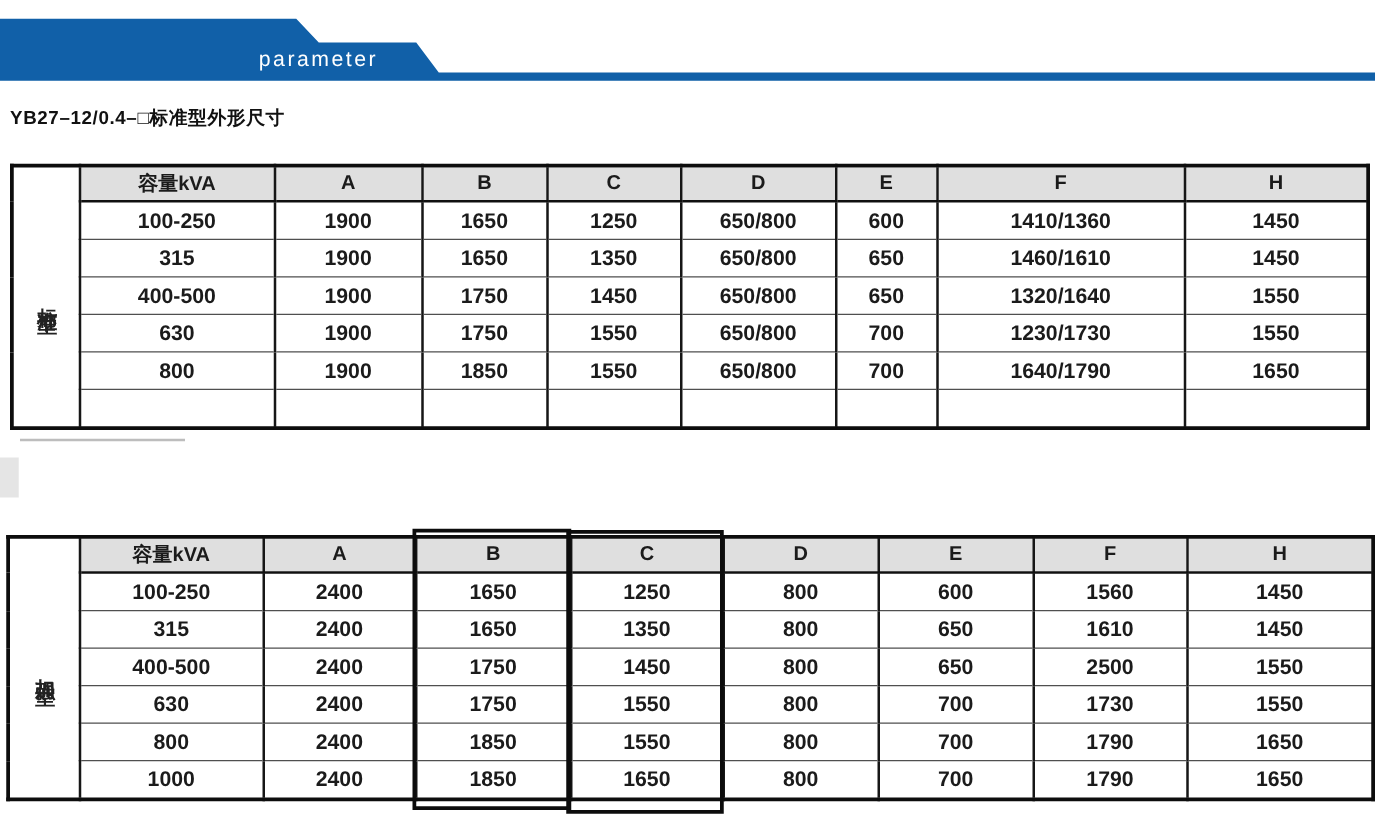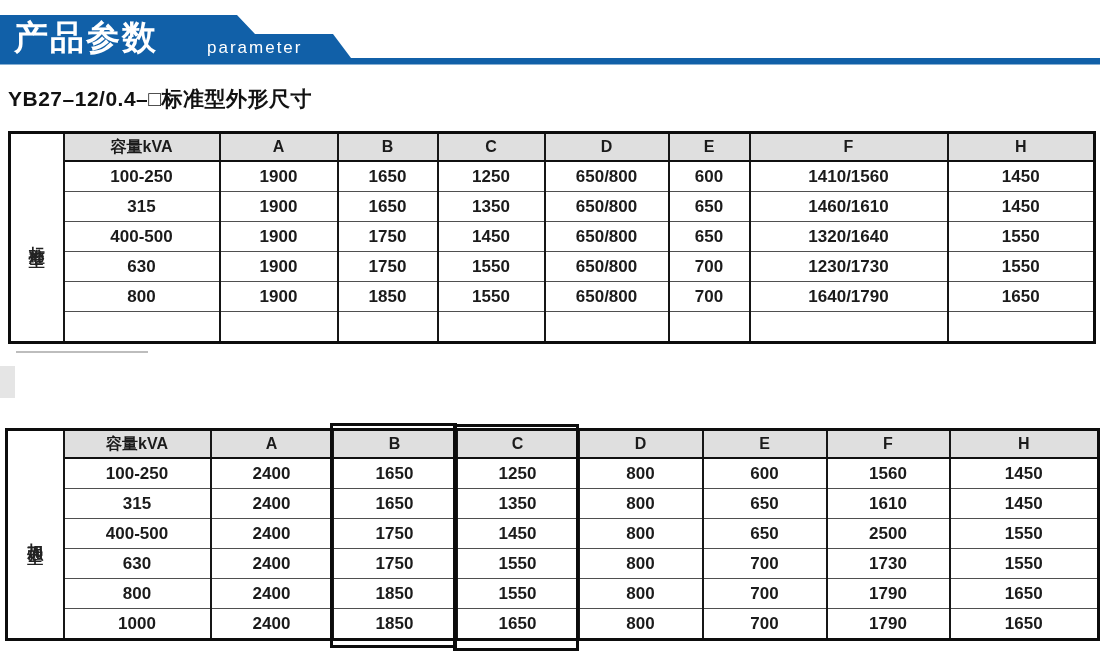--- a/index.html
+++ b/index.html
@@ -21,21 +21,21 @@
   }
   .banner-subtitle {
     position: absolute; left: 207px; top: 39px;
     color: #ffffff; font-size: 17px; font-weight: 400;
     letter-spacing: 2px; line-height: 1; text-align: right;
   }
 
   
   .section-heading {
     position: absolute;
-    color: #111111; font-size: 21px; font-weight: 700;
+    color: #111111; font-size: 15px; font-weight: 700;
     letter-spacing: 0.5px; white-space: nowrap;
   }
   #heading-standard { left: 8px; top: 85px; }
   #heading-reinforced { left: 10px; top: 380px; }
 
   
   table.dim-table {
     position: absolute;
     border-collapse: collapse;
     table-layout: fixed;
@@ -107,21 +107,20 @@
   }
 </style>
 </head>
 <body>
 
 <div id="page">
 
   <svg id="banner-svg" width="1100" height="70" viewBox="0 0 1100 70" aria-hidden="true">
     <polygon id="banner-polygon" points="0,15 237,15 255,34 333,34 351,58 1100,58 1100,64.5 0,64.5" fill="#1160a8"></polygon>
   </svg>
-  <div class="banner-title">产品参数</div>
   <div class="banner-subtitle">parameter</div>
 
   <div id="heading-standard" class="section-heading">YB27–12/0.4–□标准型外形尺寸</div>
 
   <table id="table-standard" class="dim-table">
     <colgroup>
       <col style="width:54px">
         <col style="width:156px">
         <col style="width:118px">
       <col style="width:100px">
@@ -145,21 +144,21 @@
           <th>F</th>
           <th>H</th>
         </tr>
         <tr>
           <td>100-250</td>
           <td>1900</td>
           <td>1650</td>
           <td>1250</td>
           <td>650/800</td>
           <td>600</td>
-          <td>1410/1560</td>
+          <td>1410/1360</td>
           <td>1450</td>
         </tr>
         <tr>
           <td>315</td>
           <td>1900</td>
           <td>1650</td>
           <td>1350</td>
           <td>650/800</td>
           <td>650</td>
           <td>1460/1610</td>

